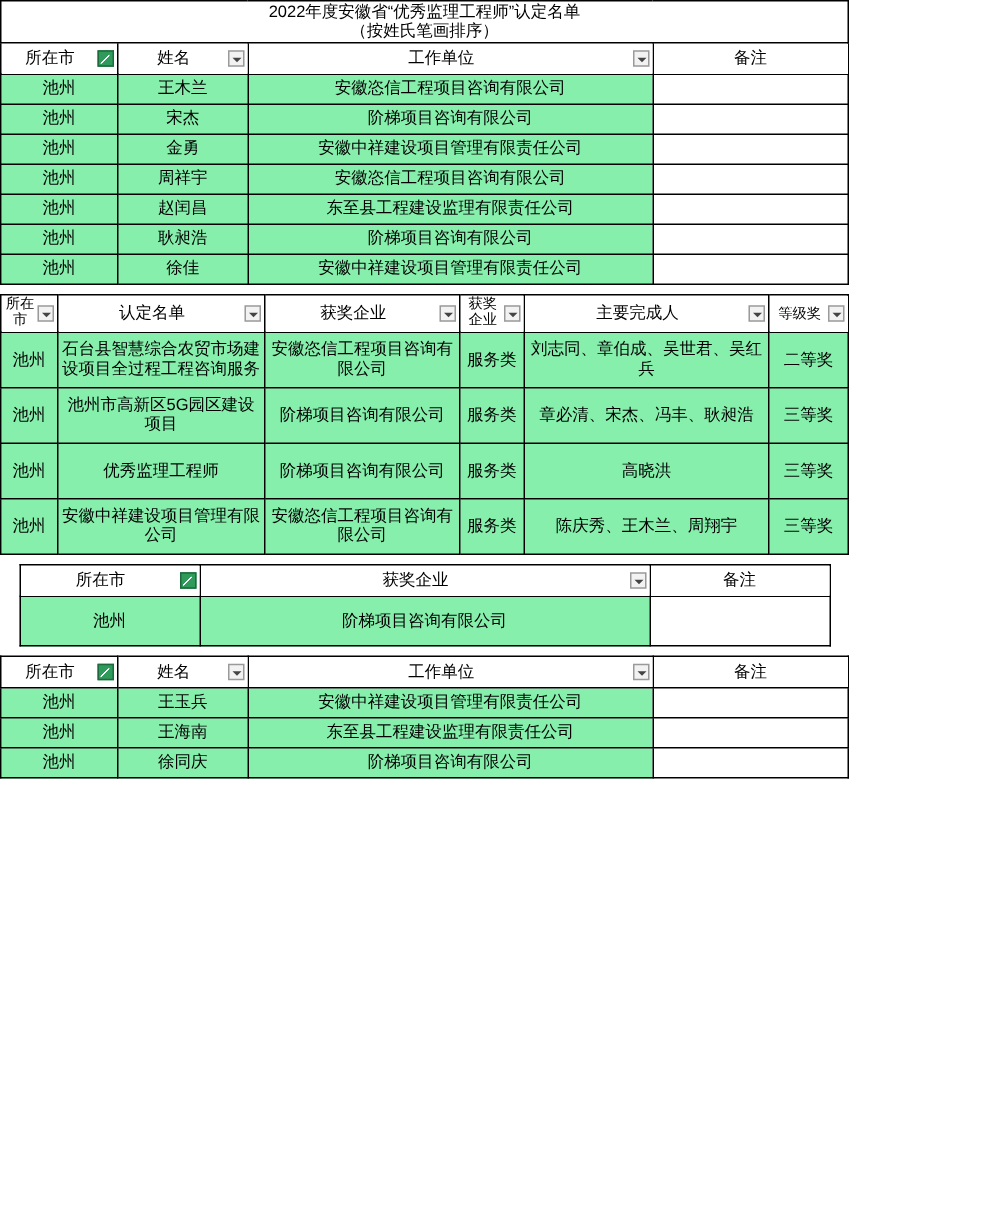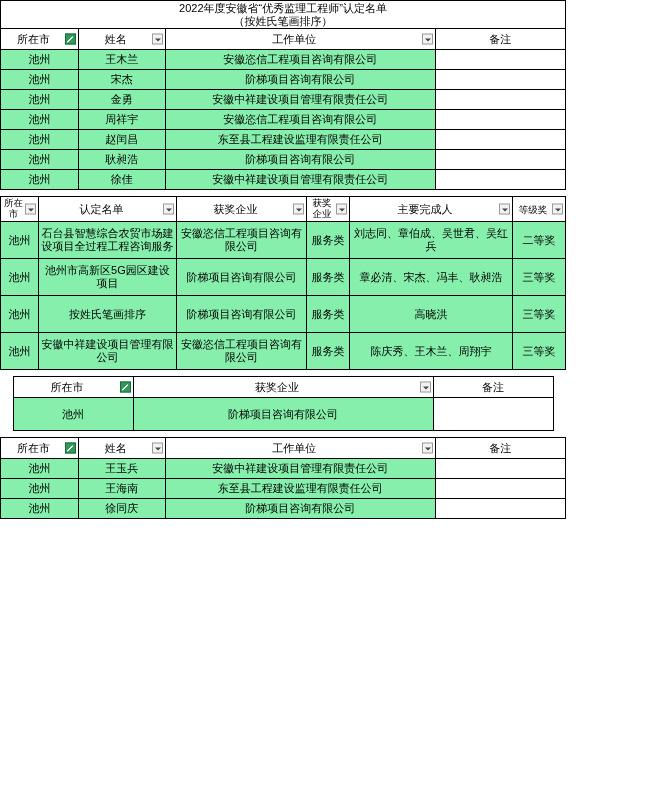--- a/index.html
+++ b/index.html
@@ -268,21 +268,21 @@
       <tr class="t2row">
         <td class="yellow">池州</td>
         <td class="yellow">池州市高新区5G园区建设项目</td>
         <td class="yellow">阶梯项目咨询有限公司</td>
         <td class="yellow">服务类</td>
         <td class="yellow">章必清、宋杰、冯丰、耿昶浩</td>
         <td class="yellow">三等奖</td>
       </tr>
       <tr class="t2row">
         <td class="yellow">池州</td>
-        <td class="yellow">按姓氏笔画排序</td>
+        <td class="yellow">优秀监理工程师</td>
         <td class="yellow">阶梯项目咨询有限公司</td>
         <td class="yellow">服务类</td>
         <td class="yellow">高晓洪</td>
         <td class="yellow">三等奖</td>
       </tr>
       <tr class="t2row">
         <td class="yellow">池州</td>
         <td class="yellow">安徽中祥建设项目管理有限公司</td>
         <td class="yellow">安徽恣信工程项目咨询有限公司</td>
         <td class="yellow">服务类</td>

